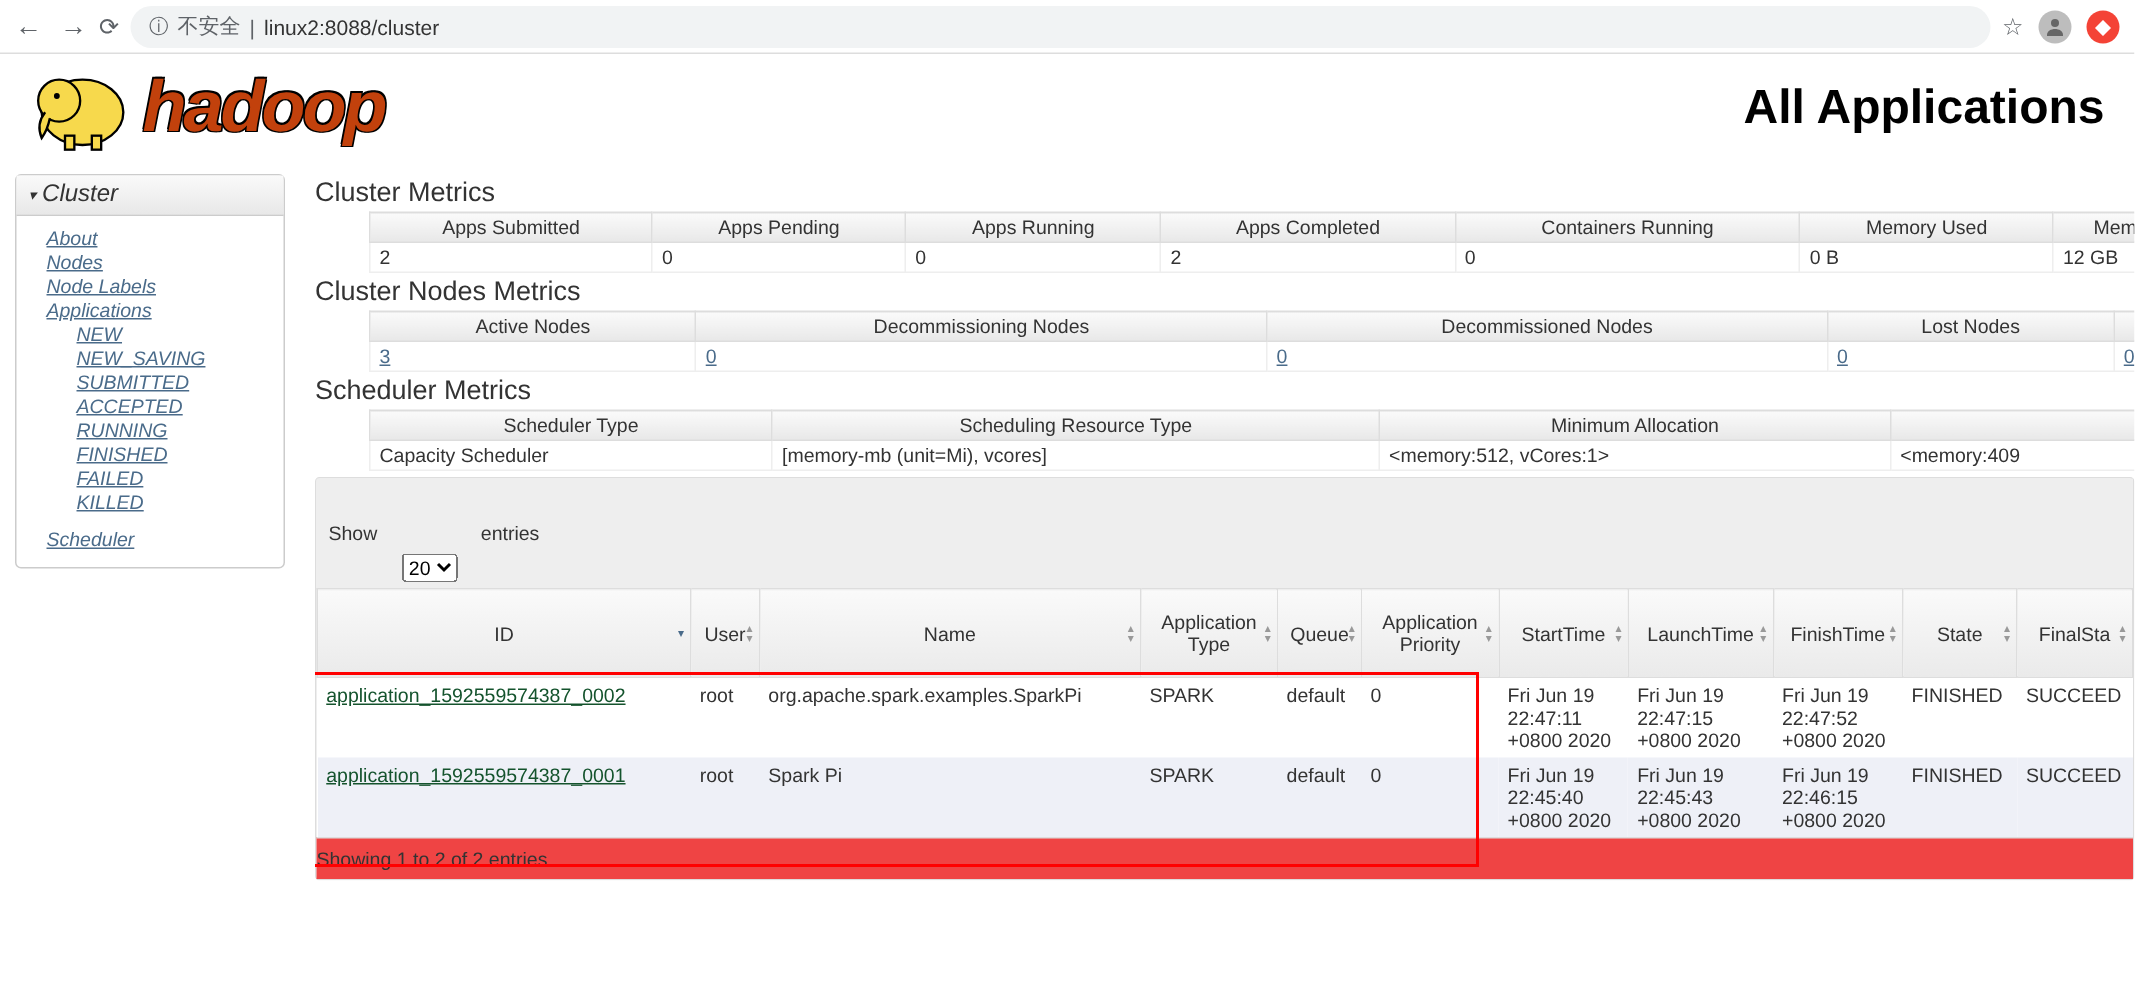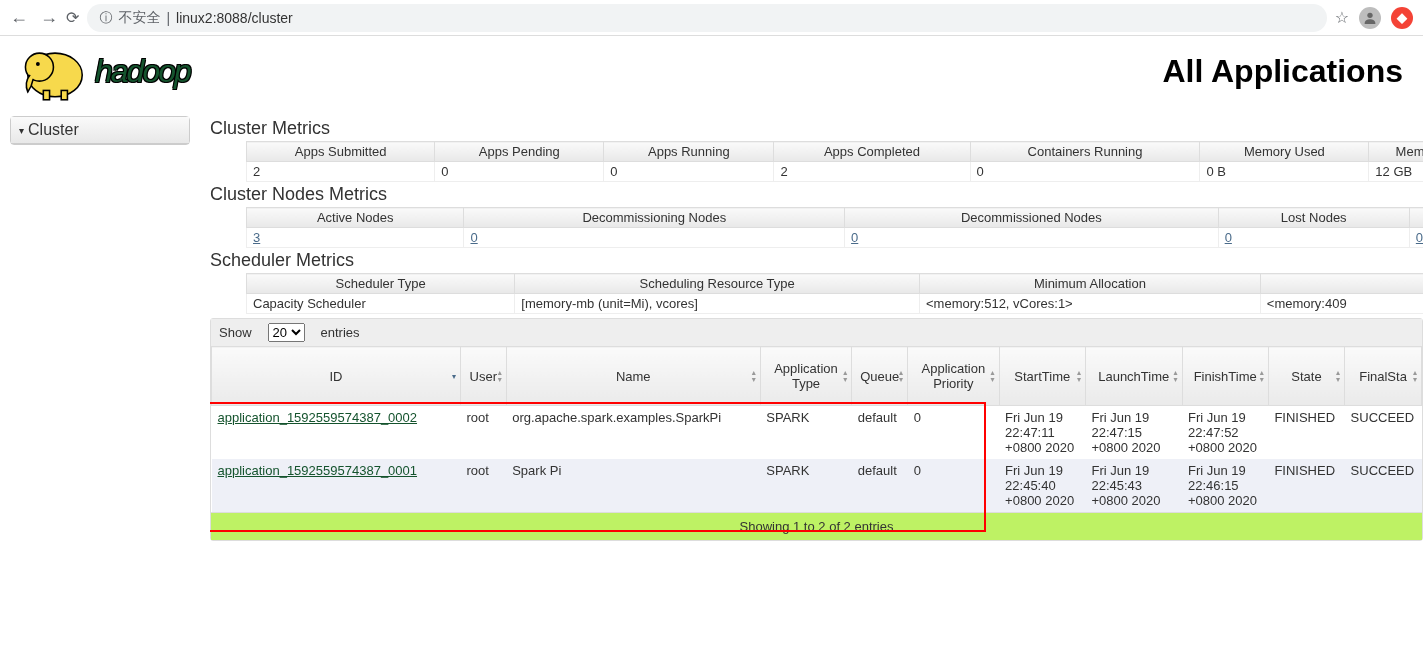--- a/index.html
+++ b/index.html
@@ -13,66 +13,66 @@
   .url-bar { flex: 1; display: flex; align-items: center; background: #f1f3f4; border-radius: 15px; height: 28px; padding: 0 12px; gap: 6px; font-size: 14px; color: #5f6368; }
   .url-bar .info-icon { font-size: 13px; }
   .chrome-right { display: flex; gap: 10px; align-items: center; color: #5f6368; }
   .star-icon { font-size: 16px; }
   .avatar { width: 22px; height: 22px; border-radius: 50%; background: #bdbdbd; display:flex;align-items:center;justify-content:center; }
   .red-circle { width: 22px; height: 22px; border-radius: 50%; background: #f44336; color:#fff; display:flex;align-items:center;justify-content:center; font-weight:bold; }
   
   
   .page-header { display: flex; align-items: center; justify-content: space-between; padding: 0 20px 5px 15px; }
   .logo { display: flex; align-items: center; }
-  .logo-text { font-size: 32px; font-weight: normal; font-style: italic; color: #14532d; letter-spacing: -2px; text-shadow: 1px 1px 0 #000, -1px -1px 0 #000, 1px -1px 0 #000, -1px 1px 0 #000; }
+  .logo-text { font-size: 48px; font-weight: bold; font-style: italic; color: #c2410c; letter-spacing: -2px; text-shadow: 1px 1px 0 #000, -1px -1px 0 #000, 1px -1px 0 #000, -1px 1px 0 #000; }
   .elephant { width: 80px; height: 70px; }
   .page-title { font-size: 32px; font-weight: bold; color: #000; }
   
   
   .content { display: flex; padding: 5px 0 0 10px; gap: 20px; }
   .sidebar { width: 180px; }
   .main { flex: 1; padding-right: 0; overflow: hidden; }
   
   
-  .panel { border: 1px solid #ccc; border-radius: 4px; margin-bottom: 5px; }
+  .panel { border: 1px solid #ccc; border-radius: 4px; margin-bottom: 5px; font-style: italic; }
   .panel-header { background: linear-gradient(#fafafa, #e8e8e8); padding: 4px 8px; font-size: 16px; font-weight: normal; cursor: pointer; border-bottom: 1px solid #ccc; display:flex; align-items:center; gap:4px; }
   .panel-header::before { content: "▾"; font-size: 10px; }
   .panel.collapsed .panel-header::before { content: "▸"; }
   .panel-body { padding: 6px 10px 10px 20px; }
   .panel-body a { display: block; color: #4a6b8a; text-decoration: underline; margin: 1px 0; font-size: 13px; }
   .panel-body .sub { margin-left: 20px; }
   .panel-body .spacer { height: 8px; }
   
   
   .section-heading { font-size: 18px; font-weight: normal; color: #333; margin: 2px 0 2px 0; }
   
   
   table.metrics { width: 100%; border-collapse: collapse; font-size: 13px; margin-left: 36px; }
   table.metrics th { background: linear-gradient(#fafafa, #e8e8e8); border: 1px solid #ddd; padding: 2px 6px; font-weight: normal; text-align: center; }
   table.metrics td { border: 1px solid #eee; padding: 2px 6px; text-align: left; }
   table.metrics td a { color: #4a6b8a; text-decoration: underline; }
   
   
   .dt-wrapper { border: 1px solid #ddd; border-radius: 3px; margin-top: 4px; }
   .dt-header { background: #eee; padding: 4px 8px; font-size: 13px; display:flex; align-items:center; gap:16px; }
-  .dt-header select { font-size: 13px; }
+  .dt-header select { font-size: 13px; margin-top: 46px; }
   
   table.datatable { width: 100%; border-collapse: collapse; }
   table.datatable thead th { background: linear-gradient(#fafafa, #eaeaea); border: 1px solid #ddd; padding: 14px 6px; font-weight: normal; font-size: 13px; text-align: center; position: relative; }
   table.datatable thead th .sort { font-size: 8px; color: #999; position: absolute; right: 4px; top: 50%; transform: translateY(-50%); line-height: 7px; }
   table.datatable thead th .sort.active { color: #4a6b8a; }
   table.datatable tbody tr.odd { background: #fff; }
   table.datatable tbody tr.even { background: #eef0f7; margin-top: 16px; }
   table.datatable tbody td { padding: 4px 6px; vertical-align: top; font-size: 13px; border-right: 0; }
   table.datatable tbody td a { color: #14532d; text-decoration: underline; }
   
   .red-box { position: absolute; border: 2px solid red; pointer-events: none; }
   .rel-container { position: relative; }
   
-  .dt-footer { background: #bef264; padding: 6px 18px; font-size: 13px; border-top: 1px solid #ddd; text-align: center; }
+  .dt-footer { background: #ef4444; padding: 6px 0; font-size: 13px; border-top: 1px solid #ddd; }
 </style>
 </head>
 <body>
 
 <div class="browser-chrome">
   <div class="nav-arrows">
     <span>←</span>
     <span>→</span>
   </div>
   <span class="reload">⟳</span>
@@ -108,20 +108,36 @@
   </div>
   <h1 class="page-title">All Applications</h1>
 </div>
 
 <div class="content">
 
   <div class="sidebar">
     <div class="panel">
       <div class="panel-header">
         <span>Cluster</span>
+      </div>
+      <div class="panel-body">
+        <a>About</a>
+        <a>Nodes</a>
+        <a>Node Labels</a>
+        <a>Applications</a>
+        <a class="sub">NEW</a>
+        <a class="sub">NEW_SAVING</a>
+        <a class="sub">SUBMITTED</a>
+        <a class="sub">ACCEPTED</a>
+        <a class="sub">RUNNING</a>
+        <a class="sub">FINISHED</a>
+        <a class="sub">FAILED</a>
+        <a class="sub">KILLED</a>
+        <div class="spacer"></div>
+        <a>Scheduler</a>
       </div>
     </div>
   </div>
 
   <div class="main">
     <div class="section-heading">Cluster Metrics</div>
     <table class="metrics">
       <thead>
           <tr id="cm-head">
             <th>Apps Submitted</th>

